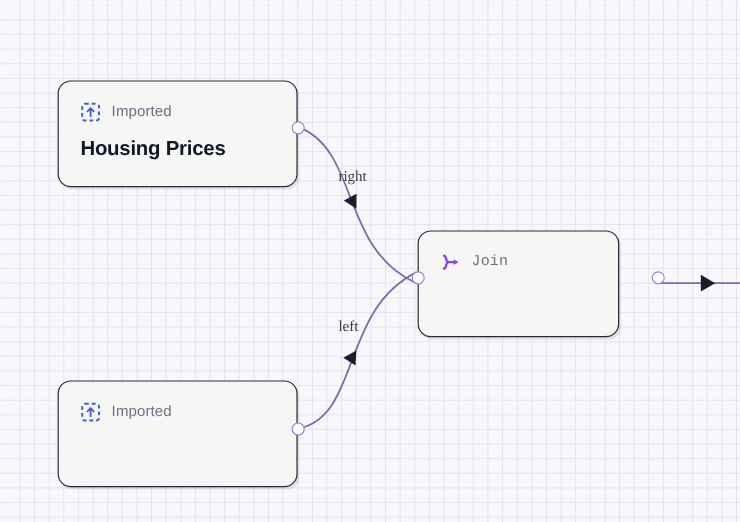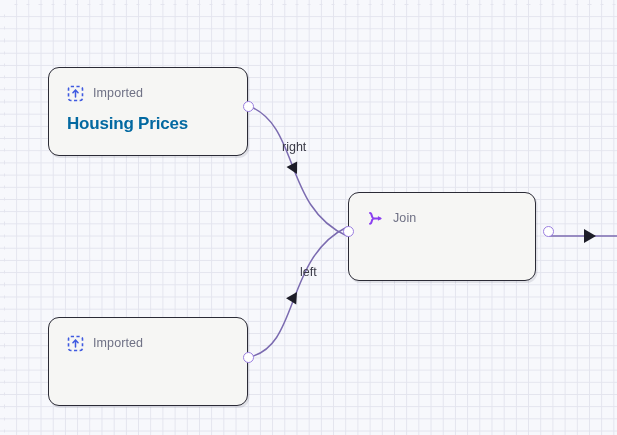--- a/index.html
+++ b/index.html
@@ -70,21 +70,21 @@
     font-size: 12.5px;
     color: #6f7185;
     letter-spacing: 0.1px;
     line-height: 1;
   }
 
   .node-title {
     margin-top: 12px;
     font-size: 17px;
     font-weight: 700;
-    color: #0369a1;
+    color: #0f172a;
     letter-spacing: -0.2px;
     line-height: 1.15;
     white-space: nowrap;
   }
 
   .icon-imported,
   .icon-join {
     display: inline-flex;
     width: 17px;
     height: 17px;
@@ -100,20 +100,21 @@
     background: #ffffff;
     border: 1.6px solid #9b7fe0;
   }
 
   .edge-label {
     position: absolute;
     font-size: 12.5px;
     color: #3b3b48;
     line-height: 1;
     white-space: nowrap;
+    font-family: Liberation Serif, serif;
   }
 </style>
 </head>
 <body>
 
 <div id="canvas">
 
   <div id="grid-mask"></div>
 
   <svg id="edge-layer" viewBox="0 0 617 435" xmlns="http://www.w3.org/2000/svg">
@@ -134,21 +135,21 @@
 
     <g>
       <path d="M 549 236 L 617 236" fill="none" stroke="#7b6bb0" stroke-width="1.5"></path>
       <g transform="translate(596,236)">
         <path d="M 0 0 L -12 -7 L -12 7 Z" fill="#1d1d28"></path>
       </g>
     </g>
   </svg>
 
   <div class="edge-label" style="left:282px; top:141px;">right</div>
-  <div class="edge-label" style="left:300px; top:266px;">left</div>
+  <div class="edge-label" style="left:282px; top:266px;">left</div>
 
   <div class="node" style="left:48px; top:67px; width:200px; height:89px;">
     <div class="node-header">
       <span class="icon-imported">
         <svg viewBox="0 0 18 18" width="17" height="17" xmlns="http://www.w3.org/2000/svg">
           <rect x="1.6" y="1.6" width="14.8" height="14.8" rx="2.4" fill="none" stroke="#3f5ae0" stroke-width="1.7" stroke-dasharray="3.4 2.6"></rect>
           <path d="M 9 12.6 L 9 5.6 M 9 5.4 L 6.3 8.2 M 9 5.4 L 11.7 8.2" fill="none" stroke="#3f5ae0" stroke-width="1.6" stroke-linecap="round" stroke-linejoin="round"></path>
         </svg>
       </span>
       <span class="node-kind">Imported</span>
@@ -163,21 +164,21 @@
         <svg viewBox="0 0 18 18" width="17" height="17" xmlns="http://www.w3.org/2000/svg">
           <rect x="1.6" y="1.6" width="14.8" height="14.8" rx="2.4" fill="none" stroke="#3f5ae0" stroke-width="1.7" stroke-dasharray="3.4 2.6"></rect>
           <path d="M 9 12.6 L 9 5.6 M 9 5.4 L 6.3 8.2 M 9 5.4 L 11.7 8.2" fill="none" stroke="#3f5ae0" stroke-width="1.6" stroke-linecap="round" stroke-linejoin="round"></path>
         </svg>
       </span>
       <span class="node-kind">Imported</span>
     </div>
   </div>
   <div class="port" style="left:243px; top:352px;"></div>
 
-  <div class="node" style="left:348px; top:192px; width:188px; height:89px;">
+  <div class="node" style="left:348px; top:192px; width:168px; height:89px;font-family:Liberation Mono, monospace;">
     <div class="node-header">
       <span class="icon-join">
         <svg viewBox="0 0 18 18" width="17" height="17" xmlns="http://www.w3.org/2000/svg">
           <path d="M 3.2 3.2 C 5.6 3.2, 4.4 8.9, 7.2 8.9 C 4.4 8.9, 5.6 14.6, 3.2 14.6" fill="none" stroke="#8b3ff0" stroke-width="2.1" stroke-linecap="round" stroke-linejoin="round"></path>
           <path d="M 8.1 8.9 L 14.2 8.9" fill="none" stroke="#8b3ff0" stroke-width="2.1" stroke-linecap="round"></path>
           <path d="M 15.6 8.9 L 11.6 6.3 L 11.6 11.5 Z" fill="#8b3ff0"></path>
         </svg>
       </span>
       <span class="node-kind">Join</span>
     </div>

